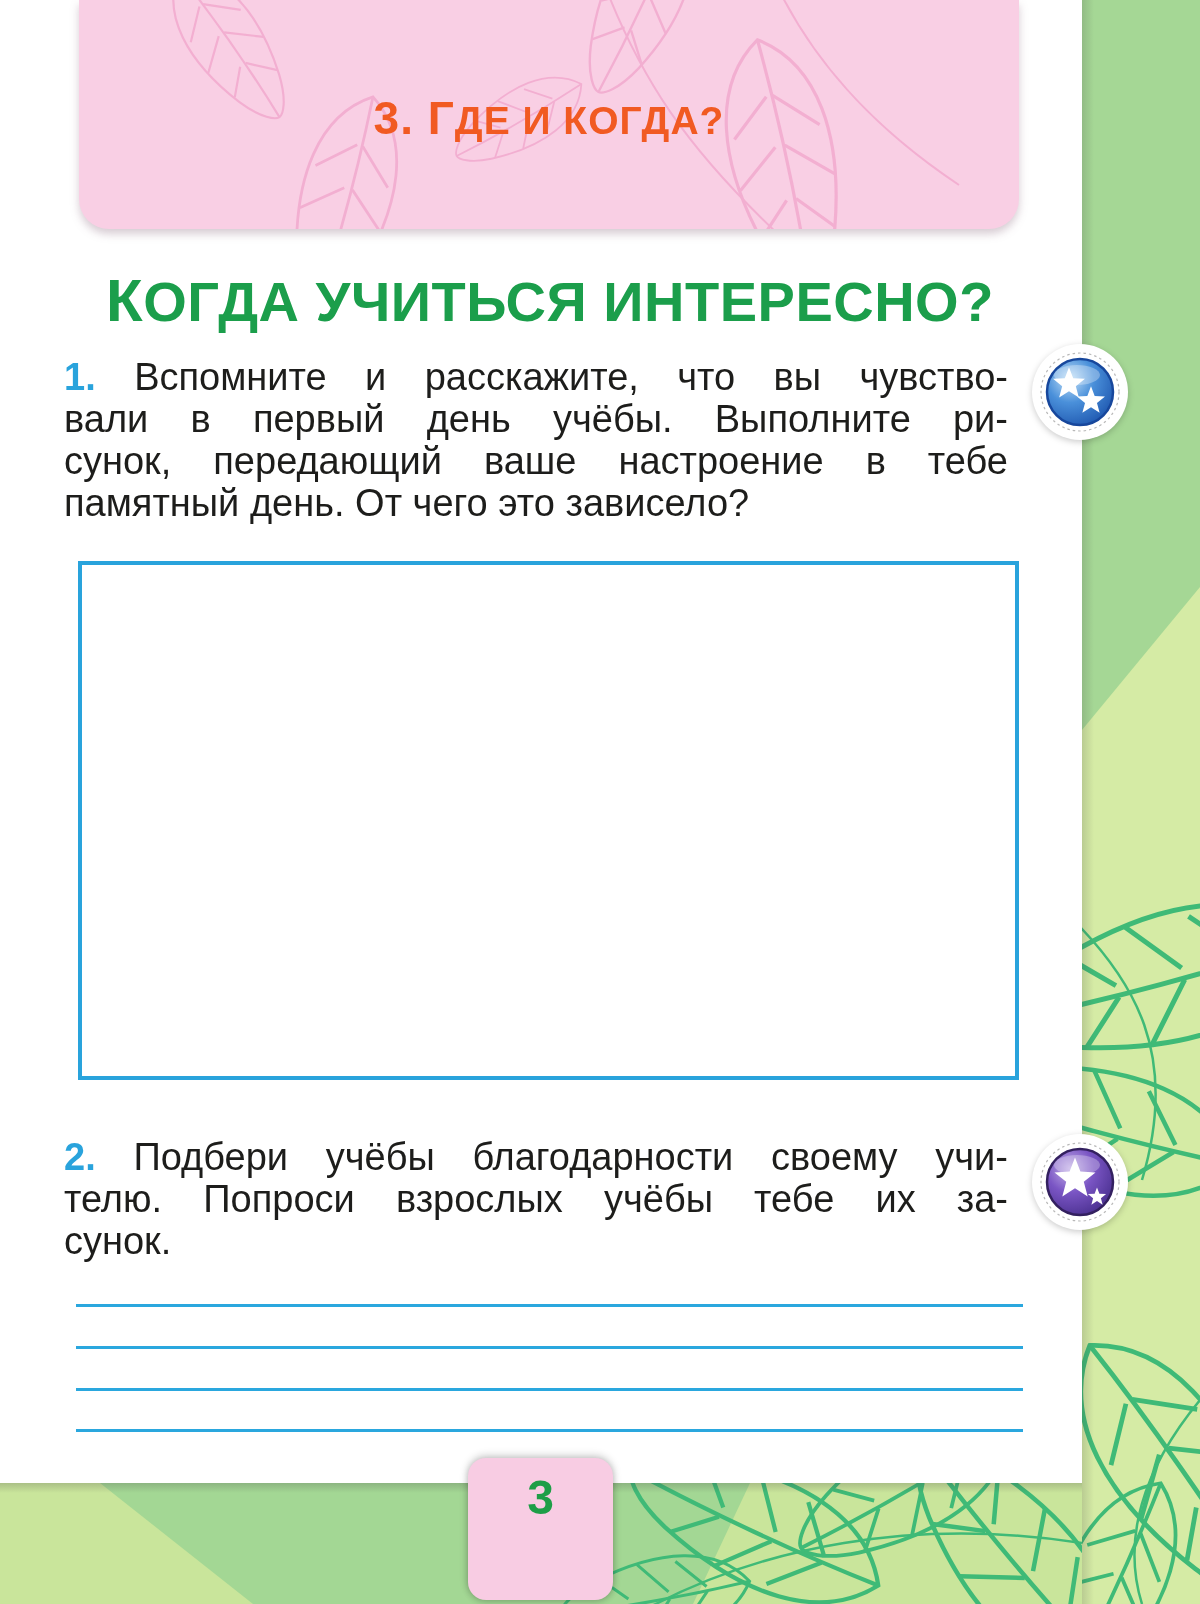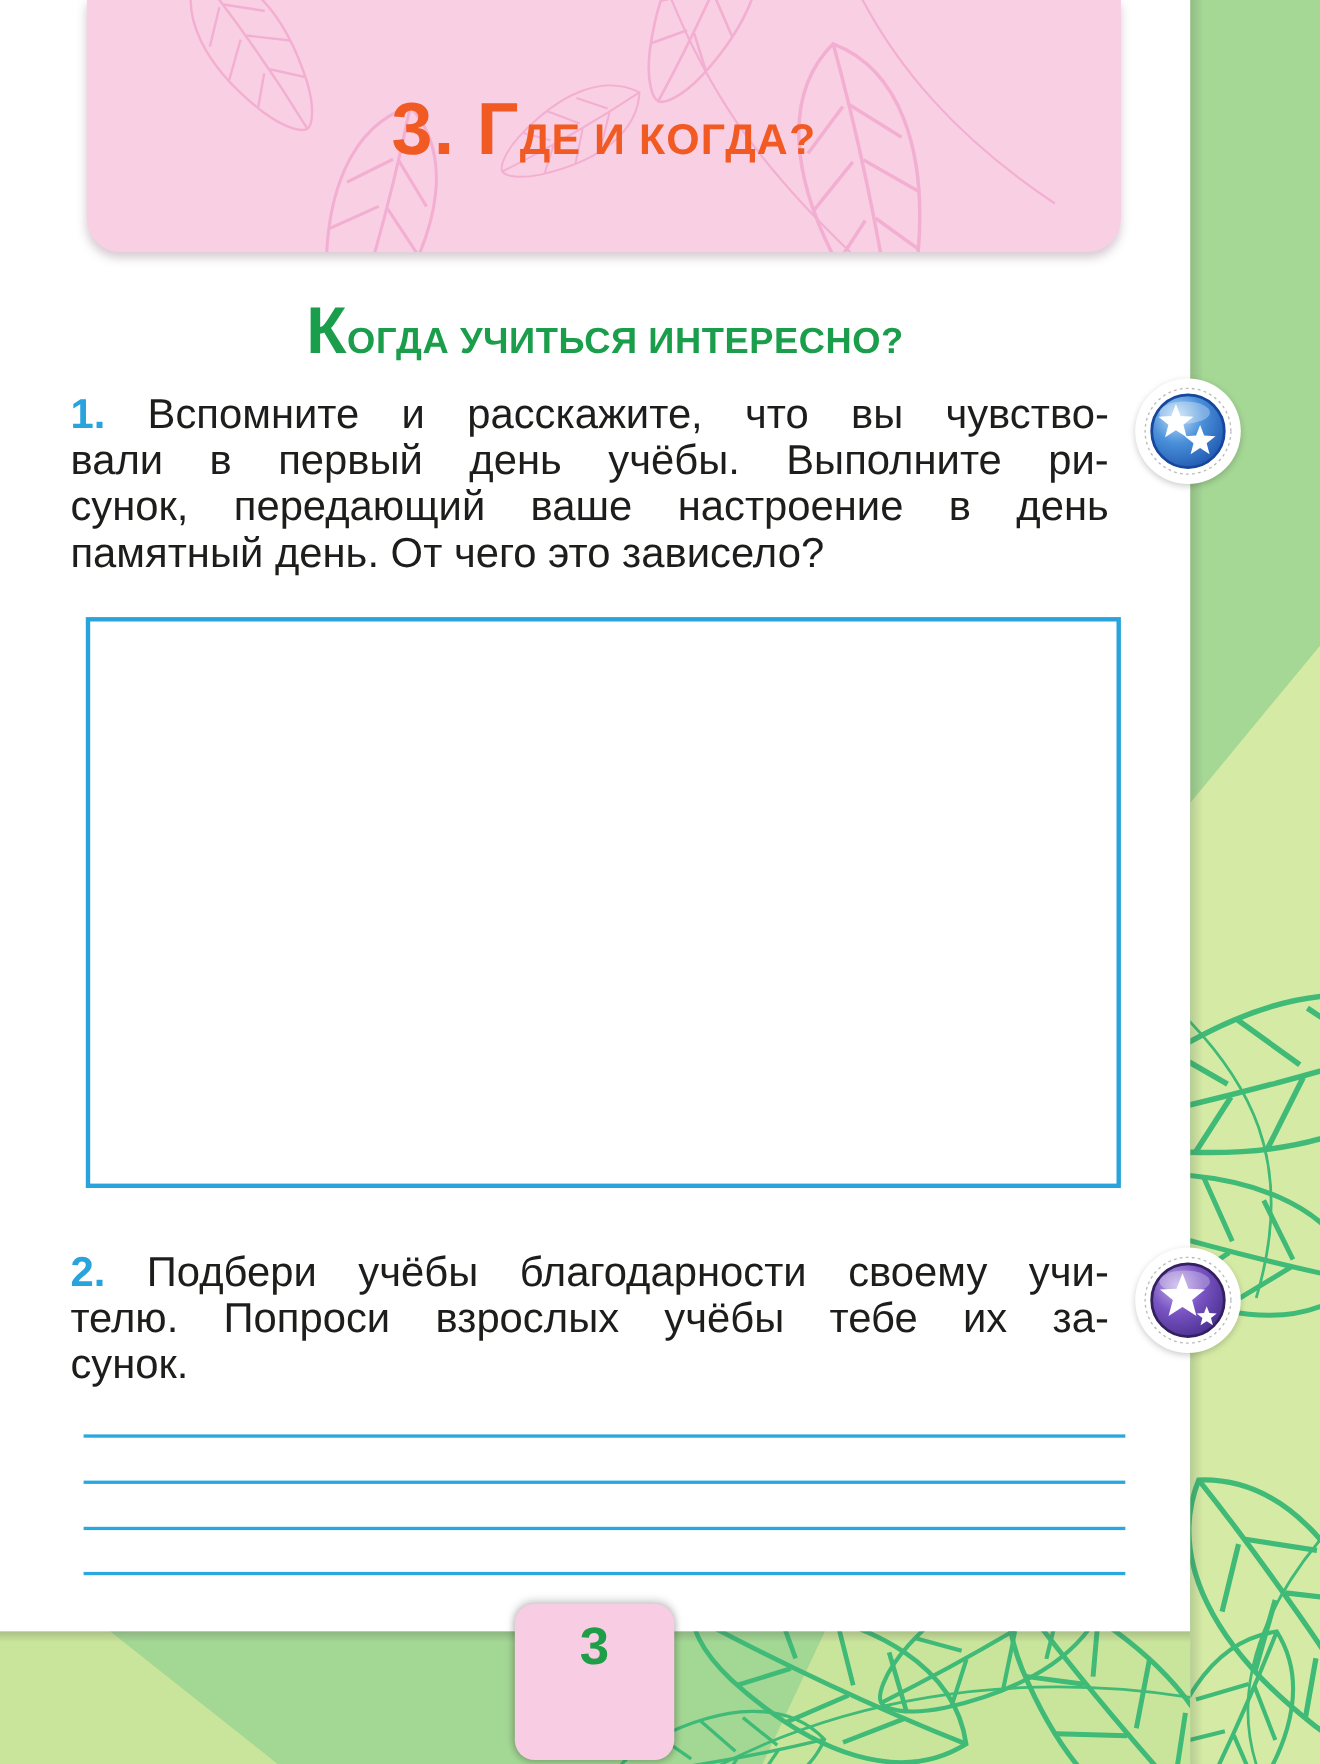--- a/index.html
+++ b/index.html
@@ -24,27 +24,27 @@
   .bottom-strip .edge-shadow{position:absolute;left:0;top:0;width:1082px;height:10px;
     background:linear-gradient(to bottom,rgba(60,60,60,.22),rgba(60,60,60,0));}
   .leafsvg{position:absolute;left:0;top:0;}
   
   .banner{position:absolute;left:79px;top:0;width:940px;height:229px;
     background:#f9cfe4;border-radius:0 0 30px 30px;z-index:2;overflow:hidden;
     box-shadow:0 5px 9px rgba(140,110,130,.35);
     display:flex;align-items:center;justify-content:center;}
   .banner-title{position:relative;z-index:2;color:#f15a22;font-weight:bold;
     letter-spacing:1px;white-space:nowrap;padding-top:6px;}
-  .banner-title .big{font-size:67px;}
+  .banner-title .big{font-size:46px;}
   .banner-title .small{font-size:39px;}
   
   .heading{position:absolute;left:78px;top:266px;width:944px;text-align:center;
     color:#1b9e4b;font-weight:bold;z-index:3;white-space:nowrap;letter-spacing:.5px;}
   .heading .big{font-size:60px;}
-  .heading .small{font-size:33px;}
+  .heading .small{font-size:56px;}
   
   .task{position:absolute;left:64px;width:944px;z-index:3;color:#1d1d1b;
     font-size:38px;line-height:42px;}
   .task .jline{text-align:justify;text-align-last:justify;}
   .task .lastline{text-align:right;text-align-last:left;}
   .task .tnum{color:#29a3dc;font-weight:bold;}
   #task1{top:356px;}
   #task2{top:1136px;}
   
   .draw-box{position:absolute;left:78px;top:561px;width:941px;height:519px;
@@ -134,21 +134,21 @@
   <div class="heading">
     <span class="big">К</span><span class="small">ОГДА УЧИТЬСЯ ИНТЕРЕСНО?</span>
   </div>
 
   <div class="task" id="task1">
     <div class="jline">
       <span class="tnum">1.</span>
       <span>Вспомните и расскажите, что вы чувство-</span>
     </div>
     <div class="jline">вали в первый день учёбы. Выполните ри-</div>
-    <div class="jline">сунок, передающий ваше настроение в день</div>
+    <div class="jline">сунок, передающий ваше настроение в тебе</div>
     <div class="lastline">памятный день. От чего это зависело?</div>
   </div>
 
   <div class="draw-box"></div>
 
   <div class="task" id="task2">
     <div class="jline">
       <span class="tnum">2.</span>
       <span>Подбери учёбы благодарности своему учи-</span>
     </div>

